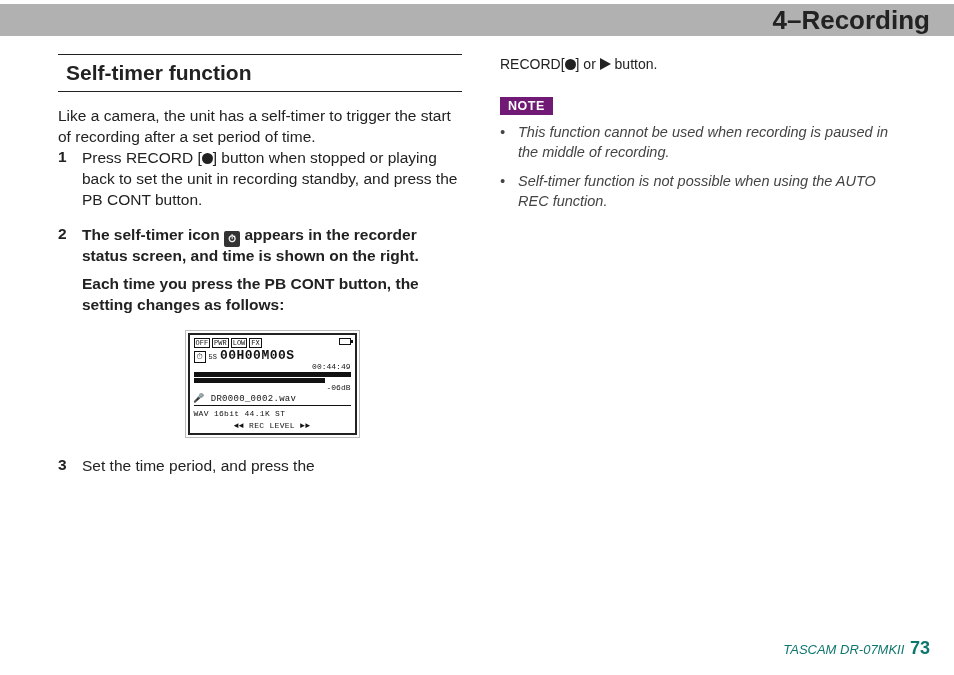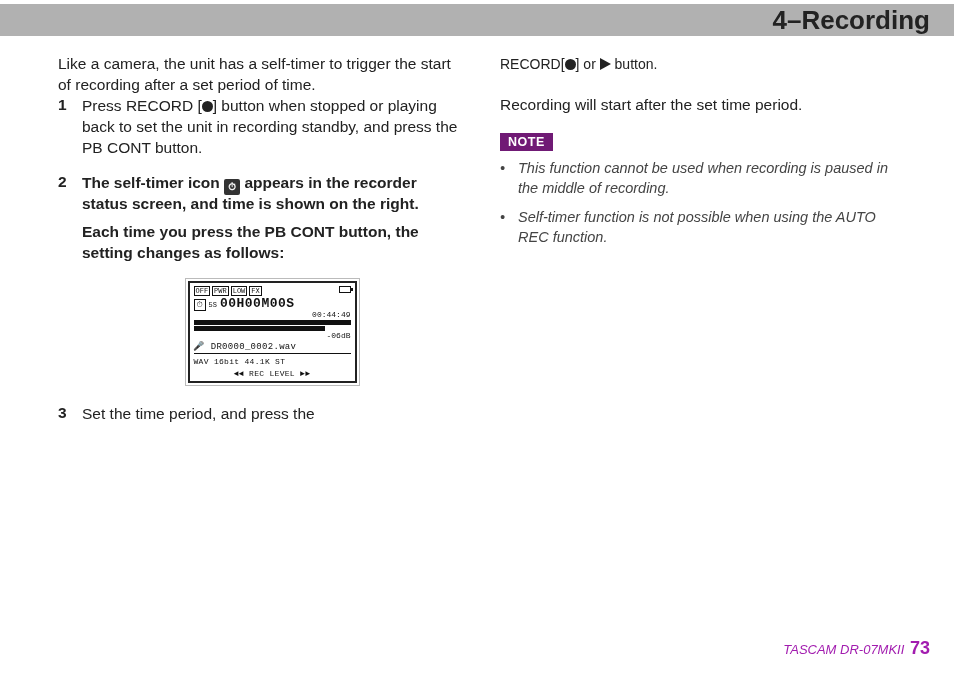--- a/index.html
+++ b/index.html
@@ -227,39 +227,42 @@
     ul.notes li .bullet {
       width:18px;
       flex-shrink:0;
     }
     .footer {
       position:absolute;
       bottom:16px;
       right:24px;
       font-style:italic;
       font-size:13px;
-      color:#a21caf;
+      color:#0f766e;
     }
     .footer .pagenum {
       font-style:normal;
       font-weight:700;
       font-size:18px;
       margin-left:2px;
     }
   </style>
 </head>
 <body>
 
 <div class="header-band">
   <span class="header-title">4–Recording</span>
 </div>
 
 <div class="content">
   <div class="col">
 
+    <div class="section-heading-box">
+      <div class="section-heading">Self-timer function</div>
+    </div>
 
     <p class="intro">Like a camera, the unit has a self-timer to trigger the start of recording after a set period of time.</p>
 
     <ol class="steps">
 
       <li>
         <span class="step-num">1</span>
         <div class="step-body bold">
           <span>Press RECORD [</span><span class="circle-icon"></span><span>] button when stopped or playing back to set the unit in recording standby, and press the PB CONT button.</span>
         </div>
@@ -312,21 +315,20 @@
       </li>
 
     </ol>
   </div>
 
   <div class="col">
     <div class="col-right-top">
       <div class="right-line1">
         <span>RECORD[</span><span class="circle-icon"></span><span>] or </span><span class="play-icon"></span><span> button.</span>
       </div>
-      <div class="right-line2">Recording will start after the set time period.</div>
 
       <div>
         <span class="note-label">NOTE</span>
       </div>
       <ul class="notes">
         <li>
           <span class="bullet">•</span>
           <span>This function cannot be used when recording is paused in the middle of recording.</span>
         </li>
         <li>

